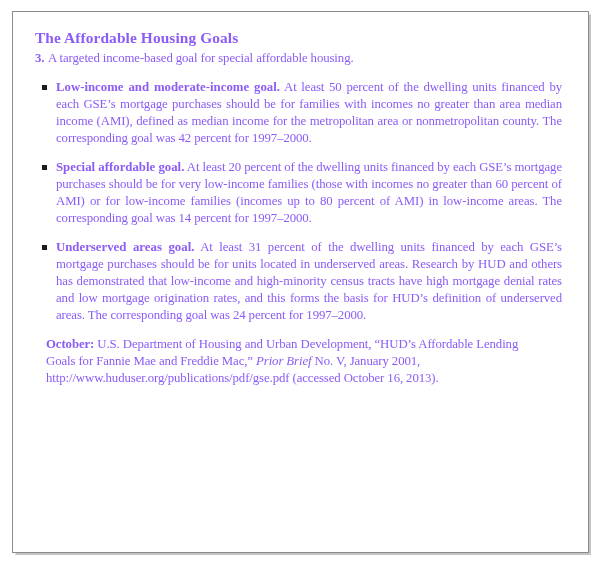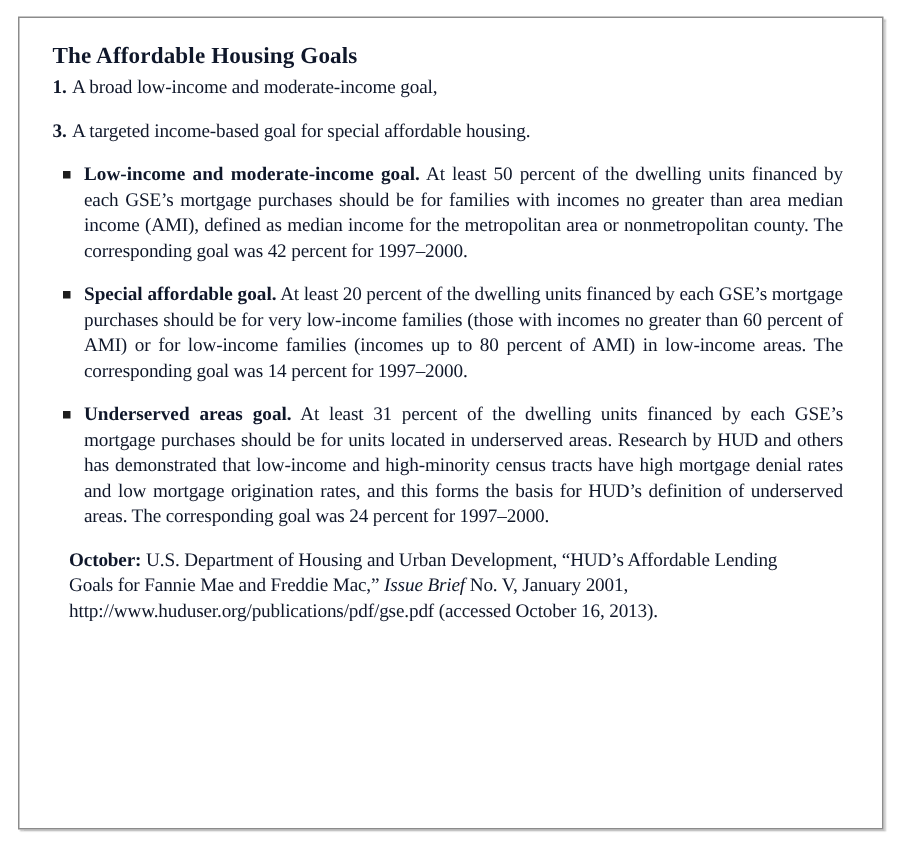--- a/index.html
+++ b/index.html
@@ -6,21 +6,21 @@
     margin: 0;
     padding: 0;
     background: #ffffff;
   }
   .page {
     position: relative;
     width: 480px;
     height: 570px;
     background: #ffffff;
     font-family: "Liberation Serif", serif;
-    color: #0f172a;
+    color: #8b5cf6;
     text-decoration: underline;
   }
   .box {
     position: absolute;
     left: 12px;
     top: 11px;
     width: 577px;
     height: 542px;
     box-sizing: border-box;
     background: #ffffff;
@@ -97,21 +97,20 @@
 </head>
 <body>
 
 <div class="page">
   <section class="box">
 
     <h1 class="box-title">The Affordable Housing Goals</h1>
 
 
     <ol class="numlist">
-      <li><span class="num">1.</span><span>A broad low-income and moderate-income goal,</span></li>
       <li><span class="num">3.</span><span>A targeted income-based goal for special affordable housing.</span></li>
     </ol>
 
 
     <ul class="bullist">
       <li>
         <span class="marker"></span>
         <div class="btext"><b>Low-income and moderate-income goal.</b>
           <span>At least 50 percent of the dwelling units financed by each GSE’s mortgage purchases should be for families with incomes no greater than area median income (AMI), defined as median income for the metropolitan area or nonmetropolitan county. The corresponding goal was 42 percent for 1997–2000.</span></div>
       </li>
@@ -121,16 +120,16 @@
           <span>At least 20 percent of the dwelling units financed by each GSE’s mortgage purchases should be for very low-income families (those with incomes no greater than 60 percent of AMI) or for low-income families (incomes up to 80 percent of AMI) in low-income areas. The corresponding goal was 14 percent for 1997–2000.</span></div>
       </li>
       <li>
         <span class="marker"></span>
         <div class="btext"><b>Underserved areas goal.</b>
           <span>At least 31 percent of the dwelling units financed by each GSE’s mortgage purchases should be for units located in underserved areas. Research by HUD and others has demonstrated that low-income and high-minority census tracts have high mortgage denial rates and low mortgage origination rates, and this forms the basis for HUD’s definition of underserved areas. The corresponding goal was 24 percent for 1997–2000.</span></div>
       </li>
     </ul>
 
     <p class="source"><b>October:</b>
-      <span>U.S. Department of Housing and Urban Development, “HUD’s Affordable Lending Goals for Fannie Mae and Freddie Mac,” </span><i>Issue Brief</i><span> No. V, January 2001, http://www.huduser.org/publications/pdf/gse.pdf (accessed October 16, 2013).</span></p>
+      <span>U.S. Department of Housing and Urban Development, “HUD’s Affordable Lending Goals for Fannie Mae and Freddie Mac,” </span><i>Prior Brief</i><span> No. V, January 2001, http://www.huduser.org/publications/pdf/gse.pdf (accessed October 16, 2013).</span></p>
 
   </section>
 </div>
 
 </body></html>

